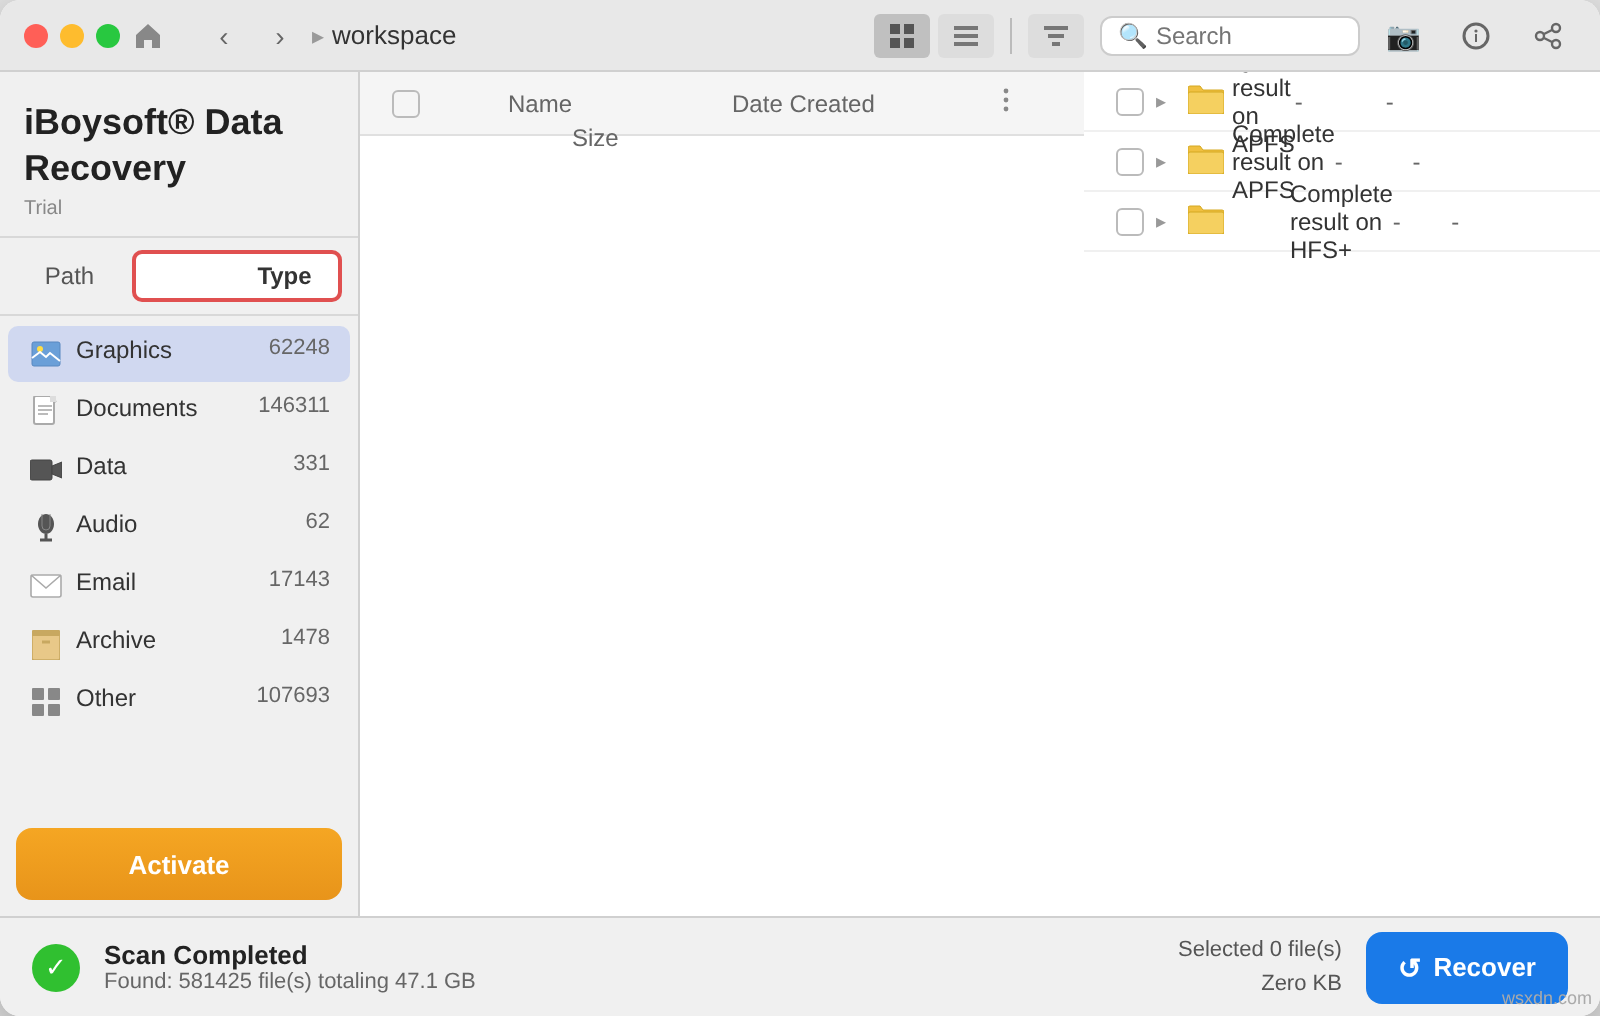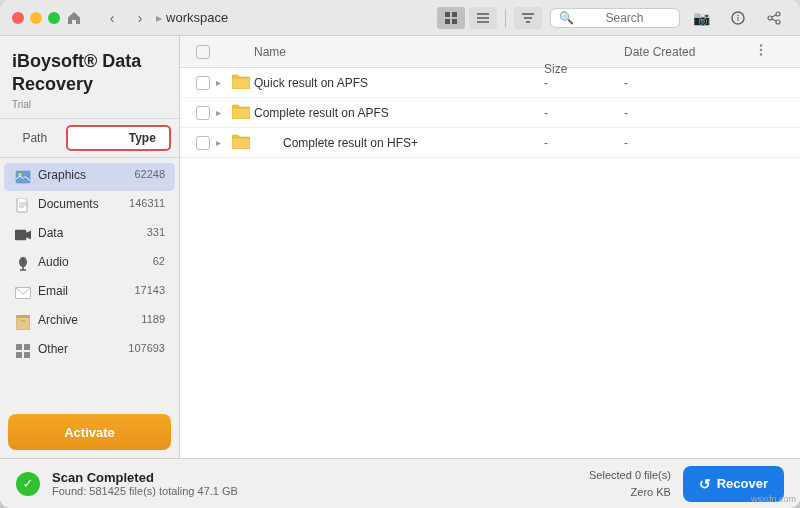--- a/index.html
+++ b/index.html
@@ -141,21 +141,20 @@
       width: 130px;
       gap: 4px;
     }
     .search-box input {
       border: none;
       outline: none;
       font-size: 12px;
       color: #333;
       background: transparent;
       width: 100%;
-      text-align: center;
     }
     .search-icon-small { color: #999; font-size: 12px; }
 
     .titlebar-actions {
       display: flex;
       align-items: center;
       gap: 8px;
       margin-left: 8px;
     }
     .titlebar-action-btn {
@@ -275,21 +274,20 @@
       font-weight: 600;
       color: white;
       cursor: pointer;
       flex-shrink: 0;
     }
 
     
     .file-browser {
       flex: 1;
       display: flex;
-      flex-direction: column;
       background: white;
       overflow: hidden;
     }
 
     .file-header {
       display: flex;
       align-items: center;
       padding: 0 16px;
       height: 32px;
       background: #f5f5f5;
@@ -648,21 +646,21 @@
 
         <div class="sidebar-item">
           <span class="sidebar-item-icon">
             <svg width="14" height="16" viewBox="0 0 14 16" fill="none">
               <rect x="0" y="3" width="14" height="13" rx="1" fill="#e8c888" stroke="#c8a860" stroke-width="0.8"></rect>
               <rect x="0" y="1" width="14" height="3" rx="0.5" fill="#c8a860"></rect>
               <line x1="5" y1="7" x2="9" y2="7" stroke="#c8a860" stroke-width="1.5"></line>
             </svg>
           </span>
           <span class="sidebar-item-label">Archive</span>
-          <span class="sidebar-item-count">1189</span>
+          <span class="sidebar-item-count">1478</span>
         </div>
 
         <div class="sidebar-item">
           <span class="sidebar-item-icon">
             <svg width="14" height="14" viewBox="0 0 14 14" fill="none">
               <rect x="0" y="0" width="6" height="6" rx="0.5" fill="#888"></rect>
               <rect x="8" y="0" width="6" height="6" rx="0.5" fill="#888"></rect>
               <rect x="0" y="8" width="6" height="6" rx="0.5" fill="#888"></rect>
               <rect x="8" y="8" width="6" height="6" rx="0.5" fill="#888"></rect>
             </svg>

